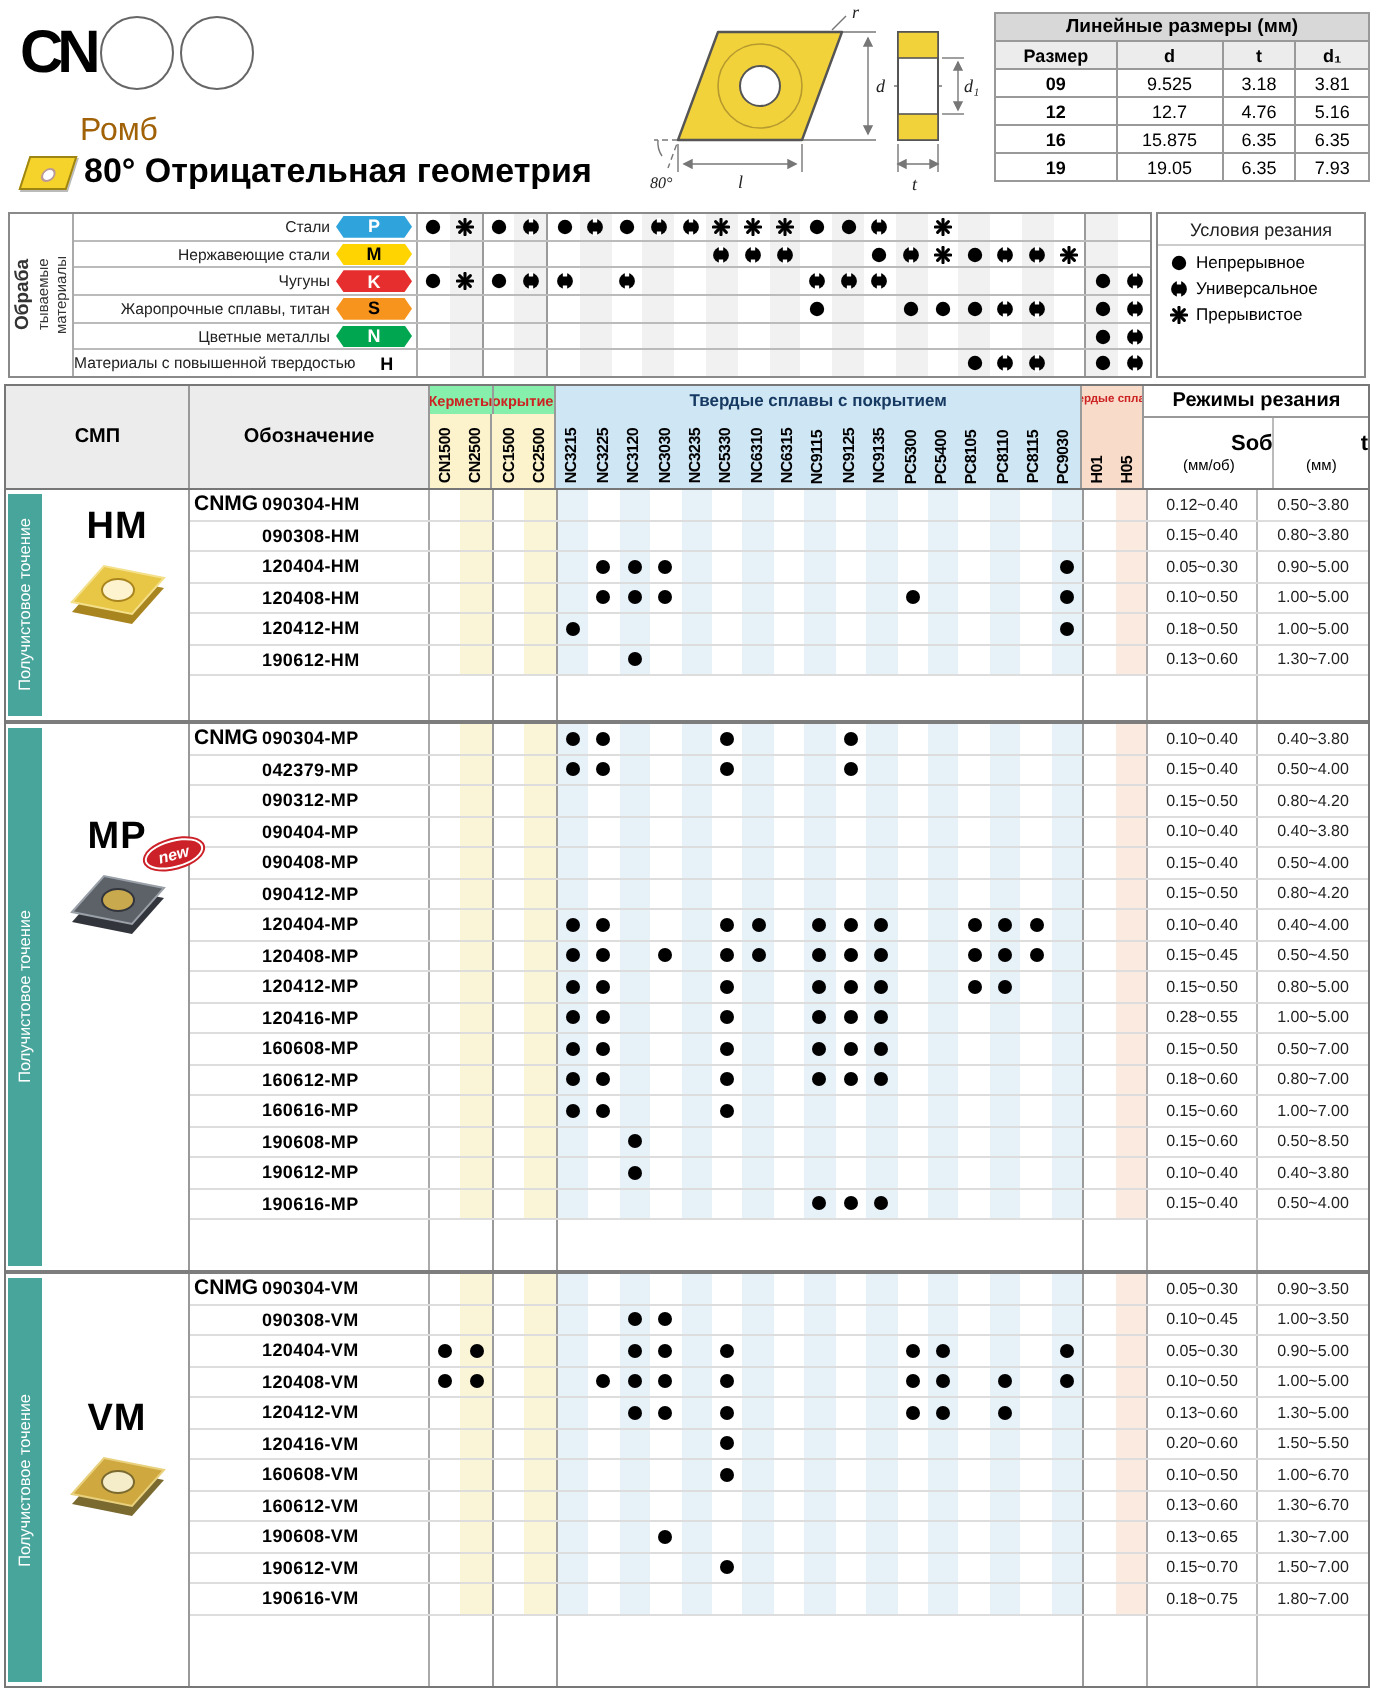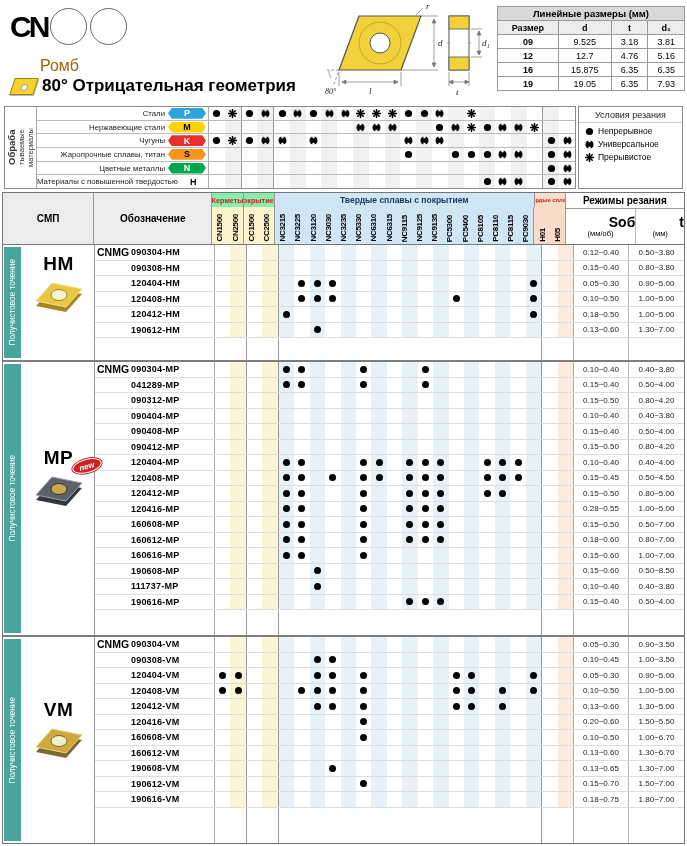--- a/index.html
+++ b/index.html
@@ -70,32 +70,32 @@
   .h-group.pg { background:#f8dbc9; color:#cc2222; font-size:5.8px; text-align:center; line-height:1.05; }
   .h-cols { flex:1; display:flex; }
   .h-col { flex:1; display:flex; align-items:flex-end; justify-content:center; padding-bottom:2px; }
   .h-col span { writing-mode:vertical-rl; transform:rotate(180deg); font-size:8px; font-weight:bold; letter-spacing:-0.3px; }
   .h-col.hy { background:#fcf3cd; } .h-col.hb { background:#cfe6f4; } .h-col.hp { background:#f8dbc9; }
   .h-values { flex:1; display:flex; flex-direction:column; }
   .h-modes { height:16px; display:flex; align-items:center; justify-content:center; font-size:10px; font-weight:bold; border-bottom:1px solid #999; }
   .h-vcols { flex:1; display:flex; }
   .h-vcol { flex:1; display:flex; flex-direction:column; align-items:center; justify-content:center; line-height:1.15; }
   .h-vcol:first-child { border-right:1px solid #bbb; }
-  .h-vcol b { font-size:14px;margin-left:43px; } .h-vcol i { font-style:normal; font-size:7.5px; }
+  .h-vcol b { font-size:11px;margin-left:43px; } .h-vcol i { font-style:normal; font-size:7.5px; }
 
   .section { display:flex; border-top:2px solid #7d7d7d; }
   .section:first-of-type { border-top:none; }
   .sec-left { width:93px; position:relative; border-right:1px solid #999; }
   .teal-bar { position:absolute; left:1px; top:2px; bottom:2px; width:17px; background:#47a59b; display:flex; align-items:center; justify-content:center; }
   .teal-bar span { writing-mode:vertical-rl; transform:rotate(180deg); color:#fff; font-size:8.2px; white-space:nowrap; }
   .sec-body { position:absolute; left:20px; right:0; top:0; bottom:0; display:flex; flex-direction:column; align-items:center; }
   .sec-label { font-size:19px; font-weight:bold; letter-spacing:0.5px; }
   .insert-wrap { position:relative; margin-top:2px; }
   .new-badge { position:absolute; right:-14px; top:-12px; background:#cc2128; color:#fff; font-size:8px; font-style:italic; font-weight:bold; padding:1.5px 6px; border-radius:50%; border:1px solid #fff; box-shadow:0 0 0 1px #cc2128; transform:rotate(-15deg); }
-  .sec-HM .sec-body { padding-top:8px; } .sec-MP .sec-body { padding-top:85px; } .sec-VM .sec-body { padding-top:62px; }
+  .sec-HM .sec-body { padding-top:8px; } .sec-MP .sec-body { padding-top:46px; } .sec-VM .sec-body { padding-top:62px; }
 
   .rows { flex:1; display:flex; flex-direction:column; width:589px; }
   .row { display:flex; height:15.5px; flex:0 0 15.5px; border-bottom:1px solid #ddd; }
   .row.filler { flex:1 1 auto; border-bottom:none; height:auto; }
   .des { width:120px; border-right:1px solid #aaa; display:flex; align-items:center; font-size:9px; font-weight:bold; }
   .des .series { width:36px; padding-left:2px; font-size:10.5px; font-weight:bold; }
   .des .dnum { letter-spacing:0.2px; }
   .cells { width:359px; display:flex; border-right:1px solid #aaa; }
   .gc { flex:1; display:flex; align-items:center; justify-content:center; }
   .gc.y { background:#fbf5d8; } .gc.b { background:#e7f1f8; } .gc.p { background:#fbeadf; }
@@ -1150,21 +1150,21 @@
                 <div class="gc b"></div>
                 <div class="gc gb"></div>
                 <div class="gc p"></div>
               </div>
               <div class="val s">0.10~0.40</div>
               <div class="val">0.40~3.80</div>
             </div>
             <div class="row">
               <div class="des">
                 <span class="series"></span>
-                <span class="dnum">041289-MP</span>
+                <span class="dnum">042379-MP</span>
               </div>
               <div class="cells">
                 <div class="gc"></div>
                 <div class="gc y"></div>
                 <div class="gc gb"></div>
                 <div class="gc y"></div>
                 <div class="gc b gb">
                   <span class="dot"></span>
                 </div>
                 <div class="gc">
@@ -1689,21 +1689,21 @@
                 <div class="gc b"></div>
                 <div class="gc gb"></div>
                 <div class="gc p"></div>
               </div>
               <div class="val s">0.15~0.60</div>
               <div class="val">0.50~8.50</div>
             </div>
             <div class="row">
               <div class="des">
                 <span class="series"></span>
-                <span class="dnum">111737-MP</span>
+                <span class="dnum">190612-MP</span>
               </div>
               <div class="cells">
                 <div class="gc"></div>
                 <div class="gc y"></div>
                 <div class="gc gb"></div>
                 <div class="gc y"></div>
                 <div class="gc b gb"></div>
                 <div class="gc"></div>
                 <div class="gc b">
                   <span class="dot"></span>

